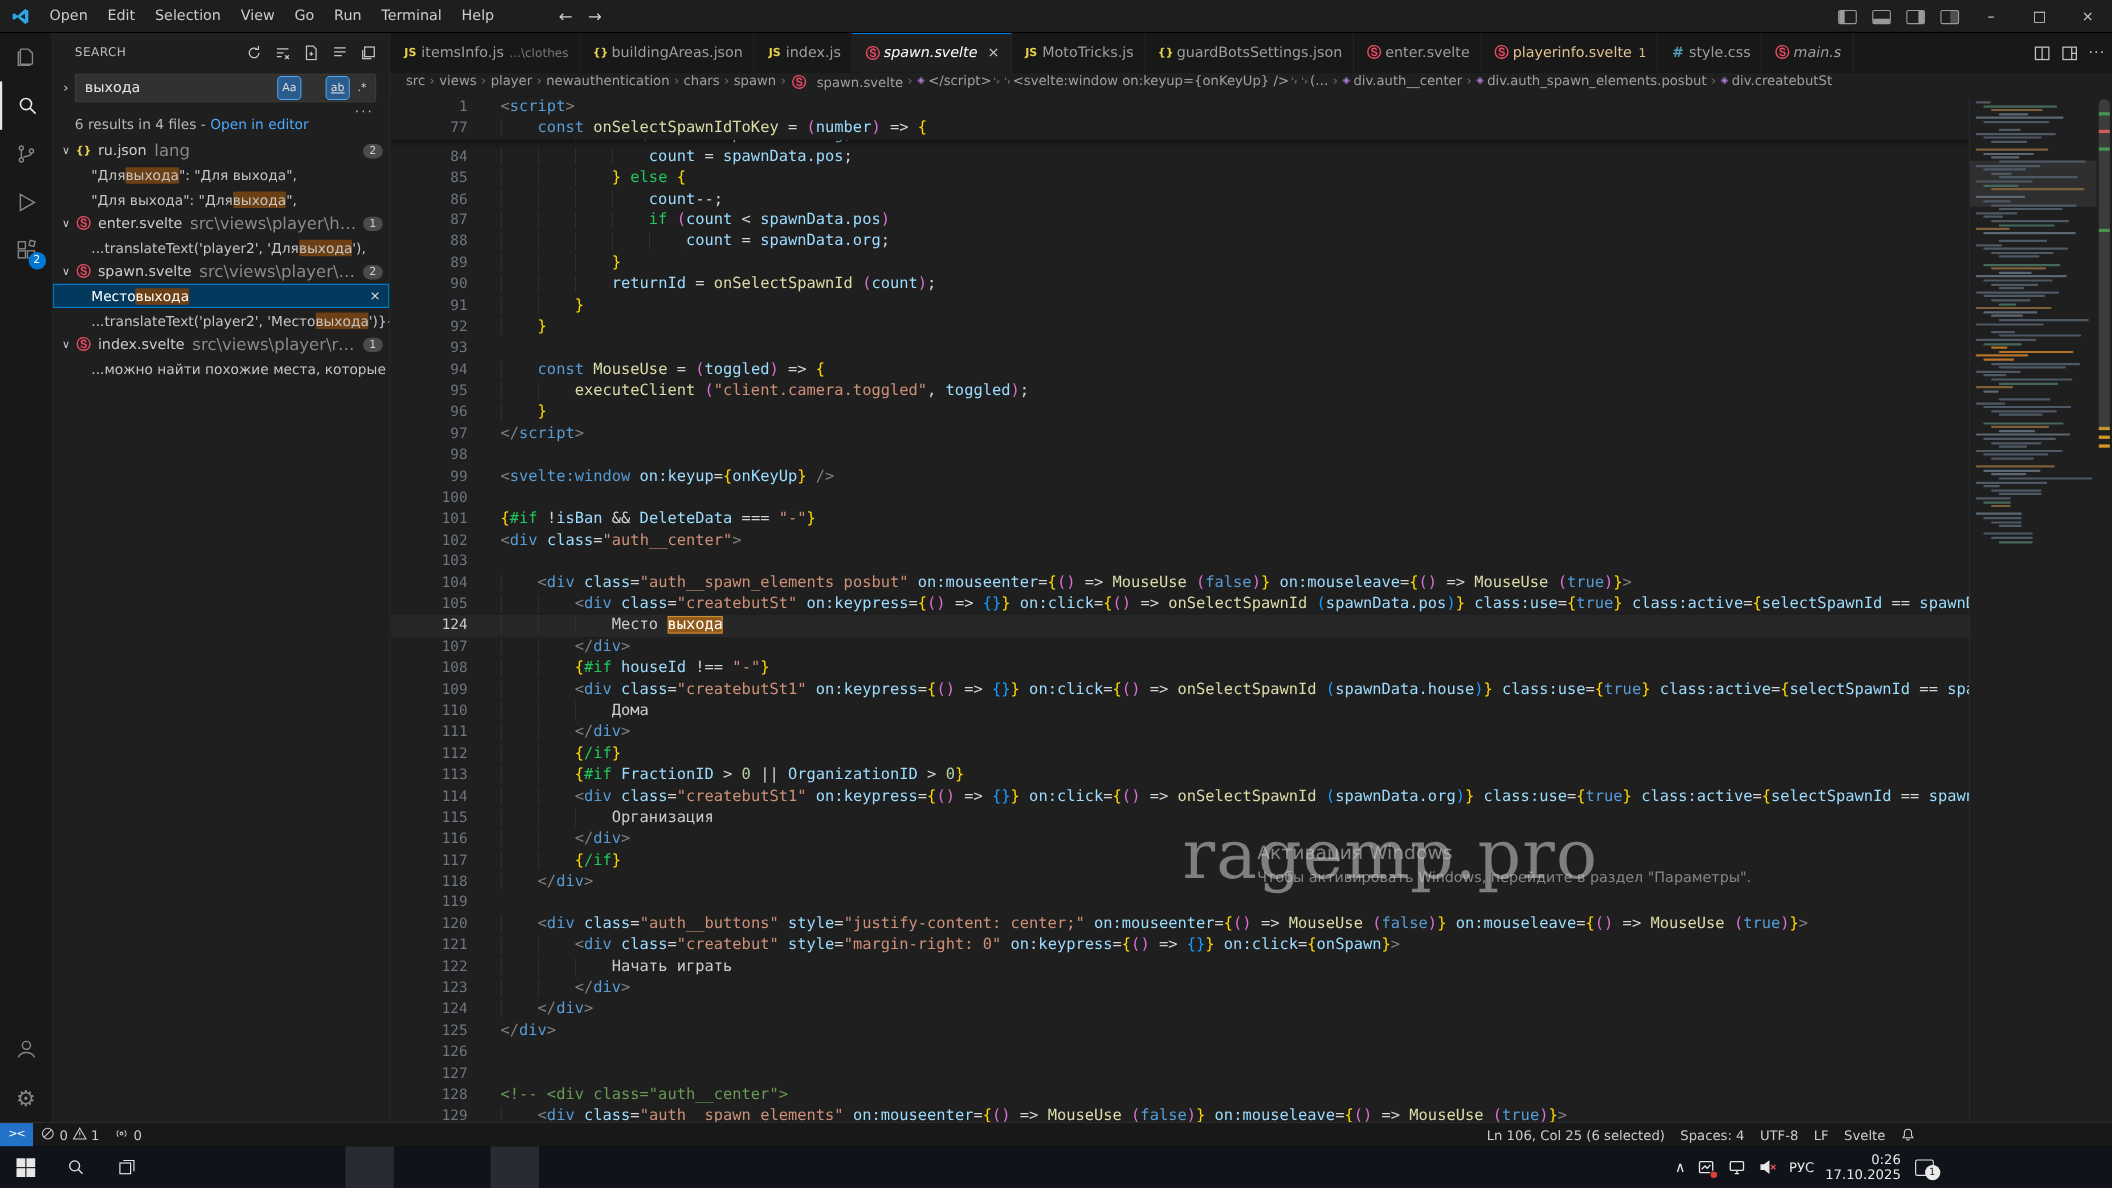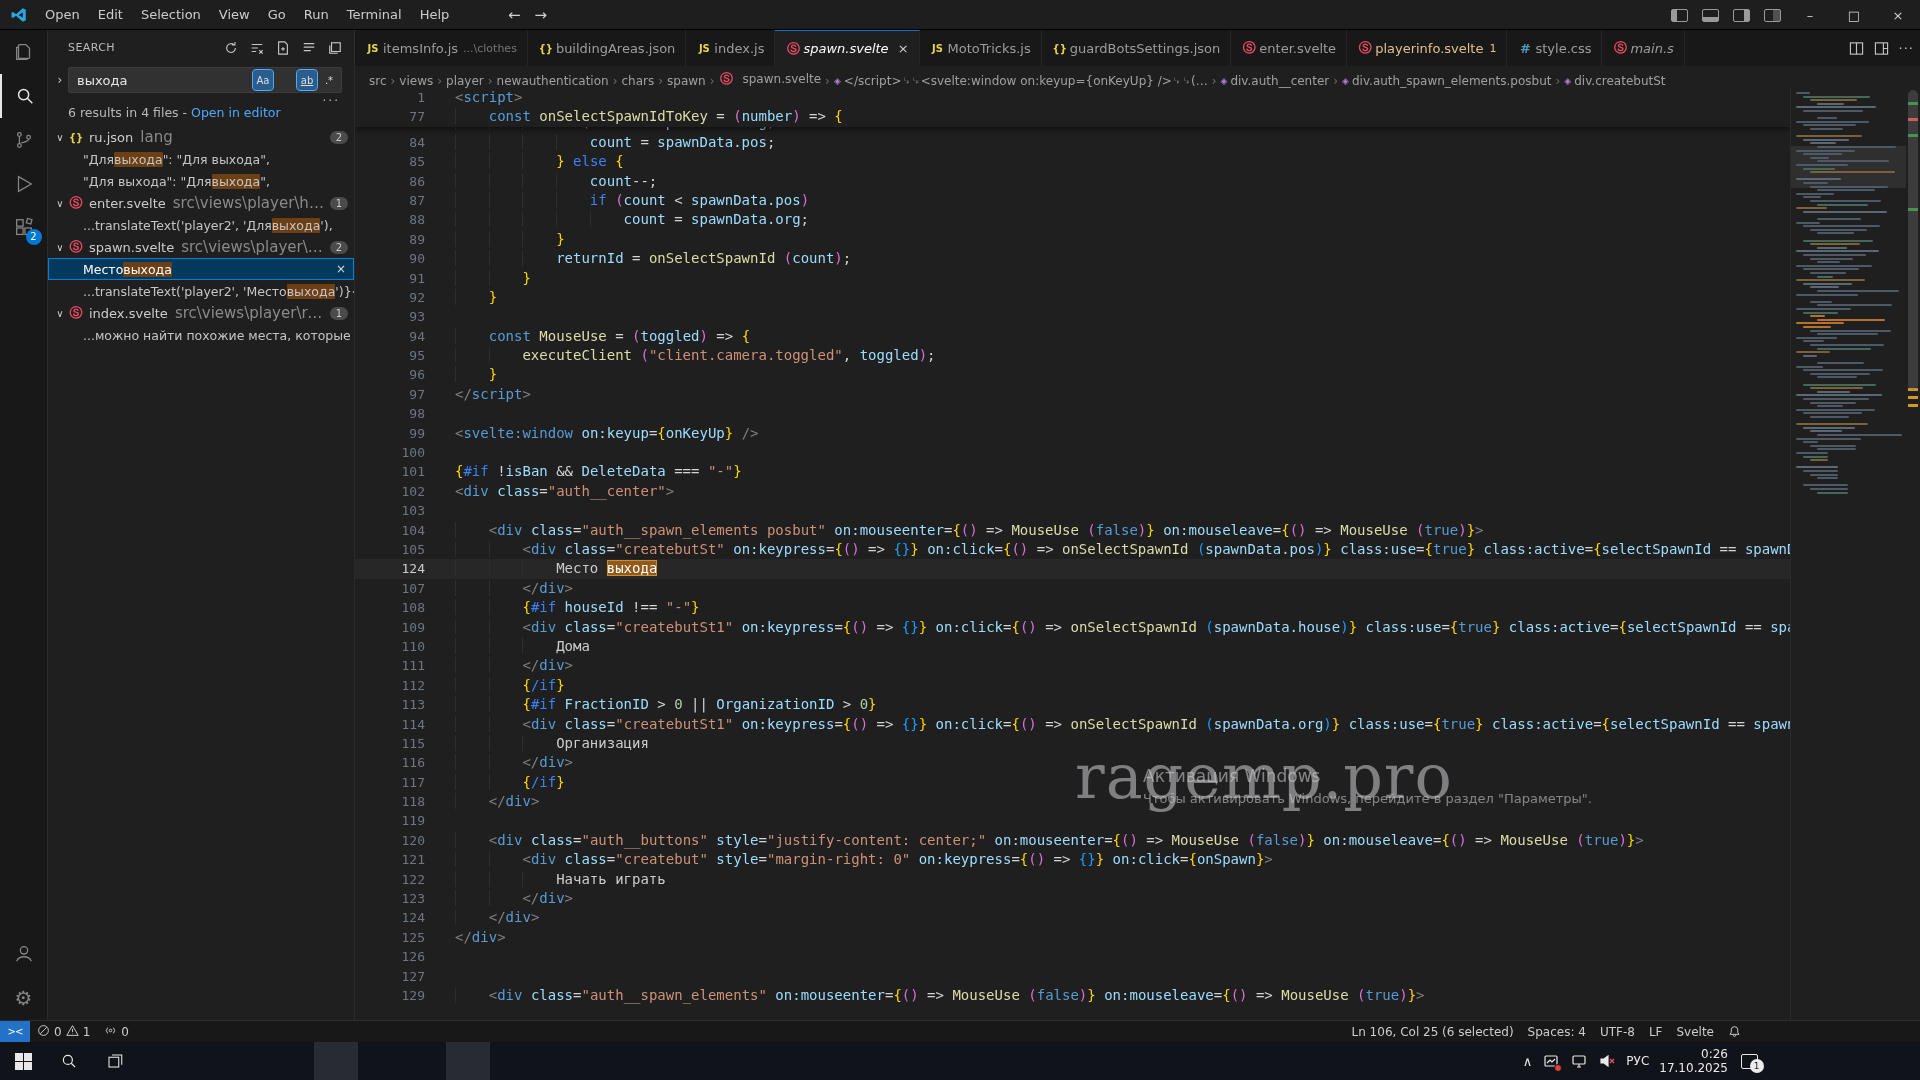--- a/index.html
+++ b/index.html
@@ -69,38 +69,38 @@
   .tab { display:flex; align-items:center; padding:0 10px; border-right:1px solid #252526; background:#181818; color:#9d9d9d; font-size:13px; white-space:nowrap; position:relative; }
   .tab .ficon { margin-right:2px; }
   .tab.active { background:#1f1f1f; color:#ffffff; border-top:1.5px solid #0078d4; }
   .tab.italic .tlabel { font-style:italic; }
   .tab.warn { color:#e2c08d; }
   .tab .tdetail { color:#767676; font-size:11px; margin-left:5px; }
   .tab .tclose { margin-left:9px; font-size:13px; color:#ccc; }
   .tab .tbadge { margin-left:6px; font-size:11px; }
   .tab-actions { position:absolute; right:6px; top:0; height:36px; display:flex; align-items:center; gap:10px; color:#c5c5c5; background:#181818; padding-left:8px;}
   .tab-actions svg { stroke:#c5c5c5; }
-  .breadcrumbs { height:22px; display:flex; align-items:flex-end; padding-left:14px; color:#a0a0a0; font-size:12px; white-space:nowrap; overflow:hidden; flex:0 0 22px; background:#1f1f1f;}
+  .breadcrumbs { height:22px; display:flex; align-items:flex-start; padding-left:14px; color:#a0a0a0; font-size:12px; white-space:nowrap; overflow:hidden; flex:0 0 22px; background:#1f1f1f;}
   .crumb { display:flex; align-items:center; gap:3px; }
   .crumb-sep { margin:0 4px; color:#6e6e6e; }
   .sym-ic { color:#b180d7; font-size:9px; }
 
   
   .codewrap { flex:1; position:relative; overflow:hidden; background:#1f1f1f; }
   .codepane { position:absolute; left:0; top:0; right:130px; bottom:0; overflow:hidden; }
   .code-row { height:19.4px; line-height:19.4px; display:flex; font-family:"DejaVu Sans Mono","Liberation Mono",monospace; font-size:14px; white-space:pre; }
   .code-row .num { width:70px; text-align:right; color:#6e7681; flex:0 0 70px; font-size:13px; }
   .code-row .gut { width:30px; flex:0 0 30px; }
   .code-row .ct { flex:1; overflow:hidden; }
   .code-row.cur { background:rgba(255,255,255,.04); }
   .code-row.cur .num { color:#cccccc; }
   .sticky { position:absolute; left:0; top:0; right:0; background:#1f1f1f; box-shadow:0 3px 5px rgba(0,0,0,.45); z-index:5; }
   .cutline { height:6px; overflow:hidden; }
   .cutline .code-row { margin-top:-13.4px; }
-  .tk-t{color:#569cd6}.tk-a{color:#9cdcfe}.tk-s{color:#ce9178}.tk-k{color:#3b82f6}
+  .tk-t{color:#569cd6}.tk-a{color:#9cdcfe}.tk-s{color:#ce9178}.tk-k{color:#22c55e}
   .tk-c{color:#569cd6}.tk-f{color:#dcdcaa}.tk-v{color:#9cdcfe}.tk-n{color:#b5cea8}
   .tk-p{color:#808080}.tk-o{color:#d4d4d4}.tk-x{color:#cccccc}.tk-m{color:#6a9955}
   .tk-g{color:#ffd700}.tk-u{color:#da70d6}.tk-b{color:#179fff}
   .tk-h{background:#92591a; color:#fff; outline:1px solid rgba(203,146,55,.9); outline-offset:-1px;}
   .tk-w{background:repeating-linear-gradient(90deg,#2e2e2e 0 1px,transparent 1px 33.72px);}
 
   
   .minimap { position:absolute; right:14px; top:0; width:116px; bottom:0; border-left:1px solid #2b2b2b; }
   .mm-bar { position:absolute; height:2px; border-radius:1px; }
   .mm-slider { position:absolute; left:0; right:0; background:rgba(121,121,121,.18); }
@@ -485,20 +485,21 @@
               <div class="code-row"><span class="num">118</span><span class="gut"></span><span class="ct"><span class="tk-w">    </span><span class="tk-p">&lt;/</span><span class="tk-t">div</span><span class="tk-p">&gt;</span></span></div>
               <div class="code-row"><span class="num">119</span><span class="gut"></span><span class="ct"></span></div>
               <div class="code-row"><span class="num">120</span><span class="gut"></span><span class="ct"><span class="tk-w">    </span><span class="tk-p">&lt;</span><span class="tk-t">div</span><span class="tk-o"> </span><span class="tk-a">class</span><span class="tk-o">=</span><span class="tk-s">"auth__buttons"</span><span class="tk-o"> </span><span class="tk-a">style</span><span class="tk-o">=</span><span class="tk-s">"justify-content: center;"</span><span class="tk-o"> </span><span class="tk-a">on:mouseenter</span><span class="tk-o">=</span><span class="tk-g">{</span><span class="tk-u">()</span><span class="tk-o"> =&gt; </span><span class="tk-f">MouseUse</span><span class="tk-o"> </span><span class="tk-u">(</span><span class="tk-c">false</span><span class="tk-u">)</span><span class="tk-g">}</span><span class="tk-o"> </span><span class="tk-a">on:mouseleave</span><span class="tk-o">=</span><span class="tk-g">{</span><span class="tk-u">()</span><span class="tk-o"> =&gt; </span><span class="tk-f">MouseUse</span><span class="tk-o"> </span><span class="tk-u">(</span><span class="tk-c">true</span><span class="tk-u">)</span><span class="tk-g">}</span><span class="tk-p">&gt;</span></span></div>
               <div class="code-row"><span class="num">121</span><span class="gut"></span><span class="ct"><span class="tk-w">        </span><span class="tk-p">&lt;</span><span class="tk-t">div</span><span class="tk-o"> </span><span class="tk-a">class</span><span class="tk-o">=</span><span class="tk-s">"createbut"</span><span class="tk-o"> </span><span class="tk-a">style</span><span class="tk-o">=</span><span class="tk-s">"margin-right: 0"</span><span class="tk-o"> </span><span class="tk-a">on:keypress</span><span class="tk-o">=</span><span class="tk-g">{</span><span class="tk-u">()</span><span class="tk-o"> =&gt; </span><span class="tk-b">{}</span><span class="tk-g">}</span><span class="tk-o"> </span><span class="tk-a">on:click</span><span class="tk-o">=</span><span class="tk-g">{</span><span class="tk-v">onSpawn</span><span class="tk-g">}</span><span class="tk-p">&gt;</span></span></div>
               <div class="code-row"><span class="num">122</span><span class="gut"></span><span class="ct"><span class="tk-w">            </span><span class="tk-x">Начать играть</span></span></div>
               <div class="code-row"><span class="num">123</span><span class="gut"></span><span class="ct"><span class="tk-w">        </span><span class="tk-p">&lt;/</span><span class="tk-t">div</span><span class="tk-p">&gt;</span></span></div>
               <div class="code-row"><span class="num">124</span><span class="gut"></span><span class="ct"><span class="tk-w">    </span><span class="tk-p">&lt;/</span><span class="tk-t">div</span><span class="tk-p">&gt;</span></span></div>
               <div class="code-row"><span class="num">125</span><span class="gut"></span><span class="ct"><span class="tk-p">&lt;/</span><span class="tk-t">div</span><span class="tk-p">&gt;</span></span></div>
               <div class="code-row"><span class="num">126</span><span class="gut"></span><span class="ct"></span></div>
               <div class="code-row"><span class="num">127</span><span class="gut"></span><span class="ct"></span></div>
+              <div class="code-row"><span class="num">128</span><span class="gut"></span><span class="ct"><span class="tk-m">&lt;!-- &lt;div class="auth__center"&gt;</span></span></div>
               <div class="code-row"><span class="num">129</span><span class="gut"></span><span class="ct"><span class="tk-w">    </span><span class="tk-p">&lt;</span><span class="tk-t">div</span><span class="tk-o"> </span><span class="tk-a">class</span><span class="tk-o">=</span><span class="tk-s">"auth__spawn_elements"</span><span class="tk-o"> </span><span class="tk-a">on:mouseenter</span><span class="tk-o">=</span><span class="tk-g">{</span><span class="tk-u">()</span><span class="tk-o"> =&gt; </span><span class="tk-f">MouseUse</span><span class="tk-o"> </span><span class="tk-u">(</span><span class="tk-c">false</span><span class="tk-u">)</span><span class="tk-g">}</span><span class="tk-o"> </span><span class="tk-a">on:mouseleave</span><span class="tk-o">=</span><span class="tk-g">{</span><span class="tk-u">()</span><span class="tk-o"> =&gt; </span><span class="tk-f">MouseUse</span><span class="tk-o"> </span><span class="tk-u">(</span><span class="tk-c">true</span><span class="tk-u">)</span><span class="tk-g">}</span><span class="tk-p">&gt;</span></span></div>
             </div>
           <div class="sticky" id="sticky">
               <div class="code-row"><span class="num">1</span><span class="gut"></span><span class="ct"><span class="tk-p">&lt;</span><span class="tk-t">script</span><span class="tk-p">&gt;</span></span></div>
               <div class="code-row"><span class="num">77</span><span class="gut"></span><span class="ct"><span class="tk-w">    </span><span class="tk-c">const</span><span class="tk-o"> </span><span class="tk-f">onSelectSpawnIdToKey</span><span class="tk-o"> = </span><span class="tk-u">(</span><span class="tk-v">number</span><span class="tk-u">)</span><span class="tk-o"> =&gt; </span><span class="tk-g">{</span></span></div>
             </div>
         </div>
         <div class="minimap" id="minimap">
             <div class="mm-slider" style="top: 58px; height: 42px;"></div>
             <div class="mm-bar" style="background: rgb(77, 89, 100); top: 4px; left: 5px; width: 14px;"></div>

